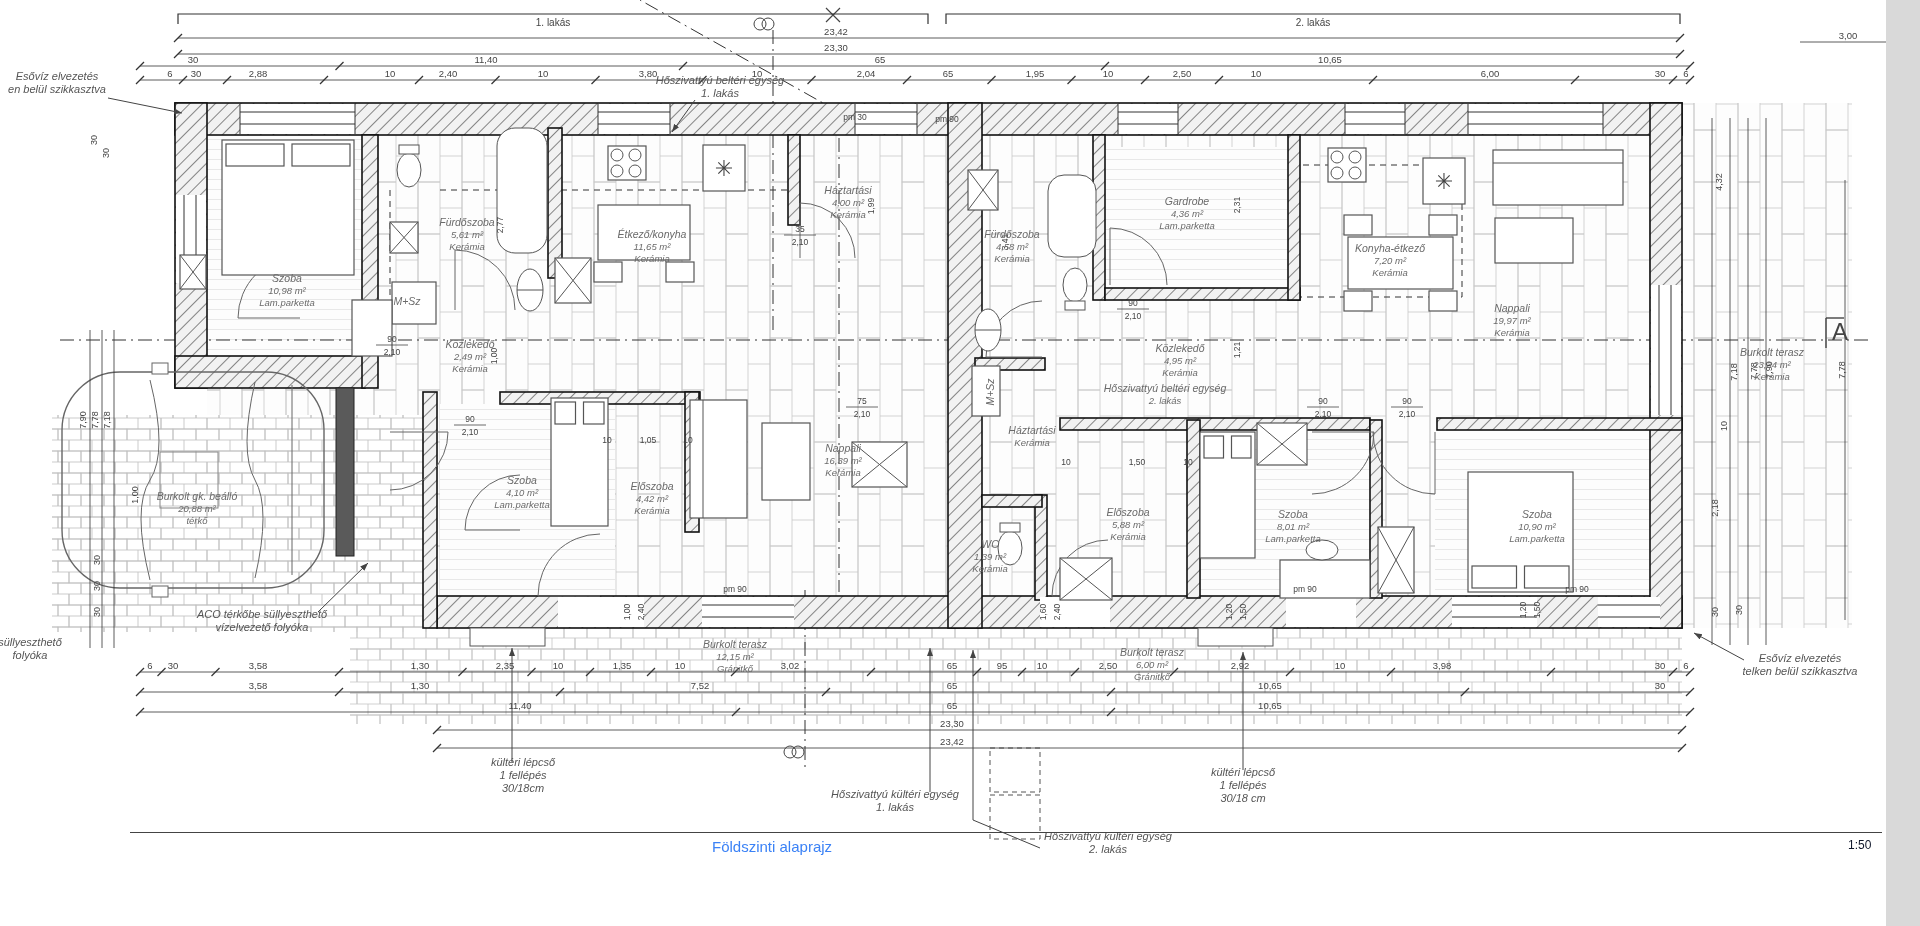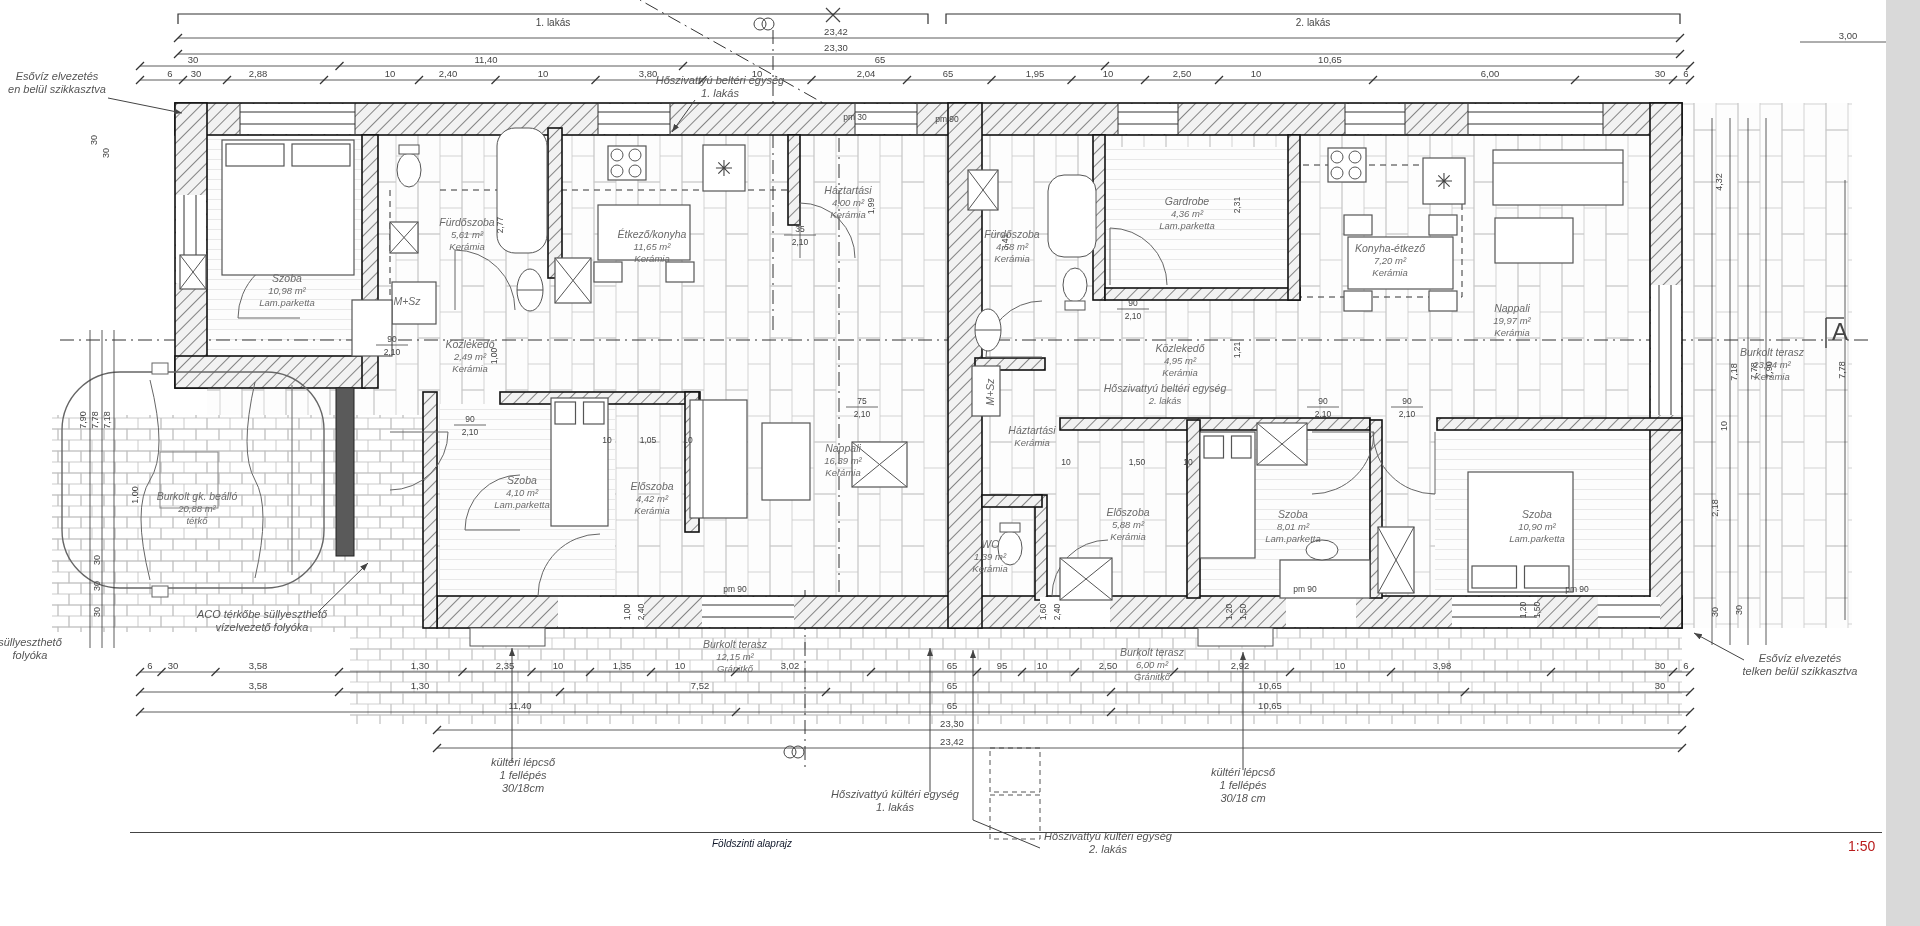--- a/index.html
+++ b/index.html
@@ -1,21 +1,21 @@
 <!DOCTYPE html>
 <html><head>
 <meta charset="utf-8">
 <style>
   html,body{margin:0;padding:0;background:#fff;font-family:"Liberation Sans",sans-serif;}
   #stage{position:relative;width:1920px;height:926px;background:#ffffff;overflow:hidden;}
   #plan-svg{position:absolute;left:0;top:0;}
   .right-band{position:absolute;right:0;top:0;width:34px;height:926px;background:#d9d9d9;}
   .title-line{position:absolute;left:130px;top:832px;width:1752px;border-top:1.5px solid #444;}
-  .title-text{position:absolute;top:838px;left:712px;font-size:10px;color:#0f172a;font-style:italic;}
-  .scale-text{position:absolute;top:838px;left:1848px;font-size:14px;color:#b91c1c;}
+  .title-text{position:absolute;top:838px;left:712px;font-size:15px;color:#3b82f6;}
+  .scale-text{position:absolute;top:838px;left:1848px;font-size:12px;color:#0f172a;}
   text{font-family:"Liberation Sans",sans-serif;}
   .room-label{fill:#6a6a6a;font-style:italic;}
   .dim{fill:#444;}
   .ann{fill:#555;font-style:italic;}
 </style>
 </head>
 <body>
 
 <div id="stage">
   <svg id="plan-svg" width="1920" height="926" viewBox="0 0 1920 926">

